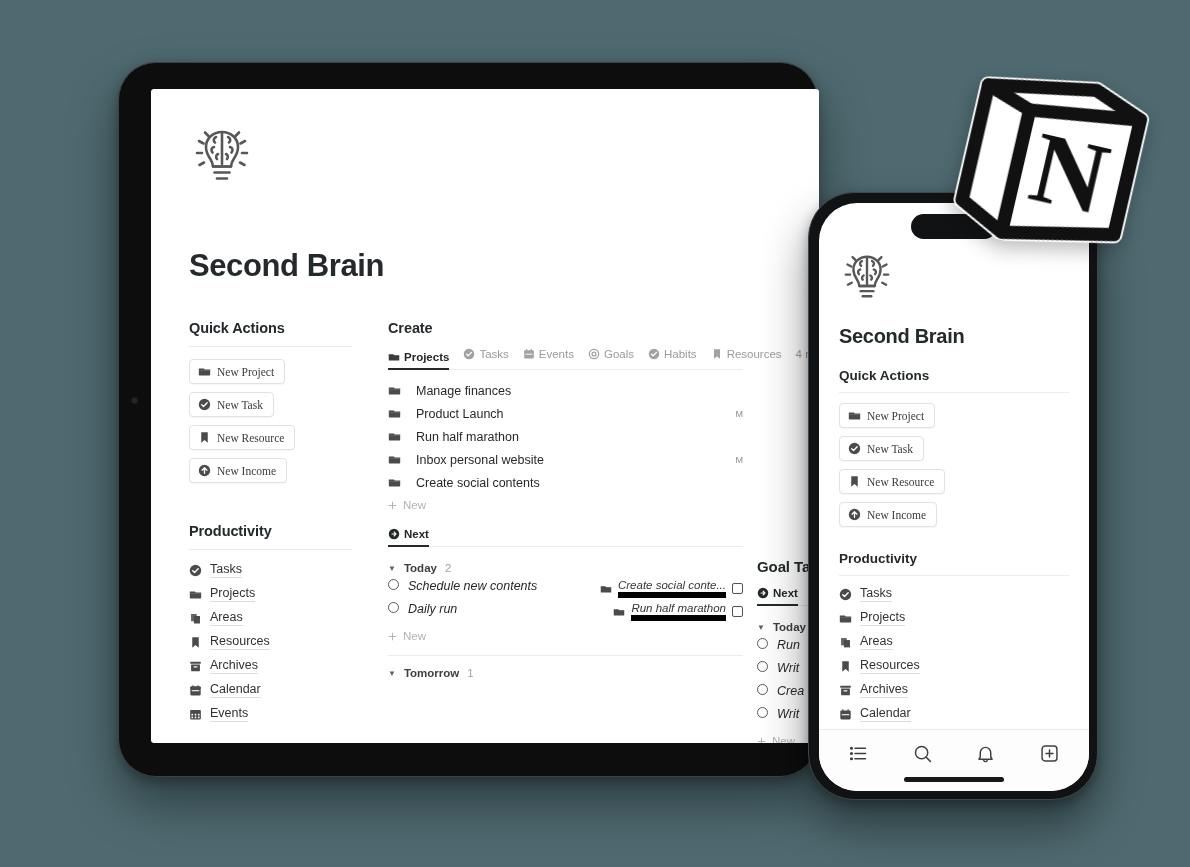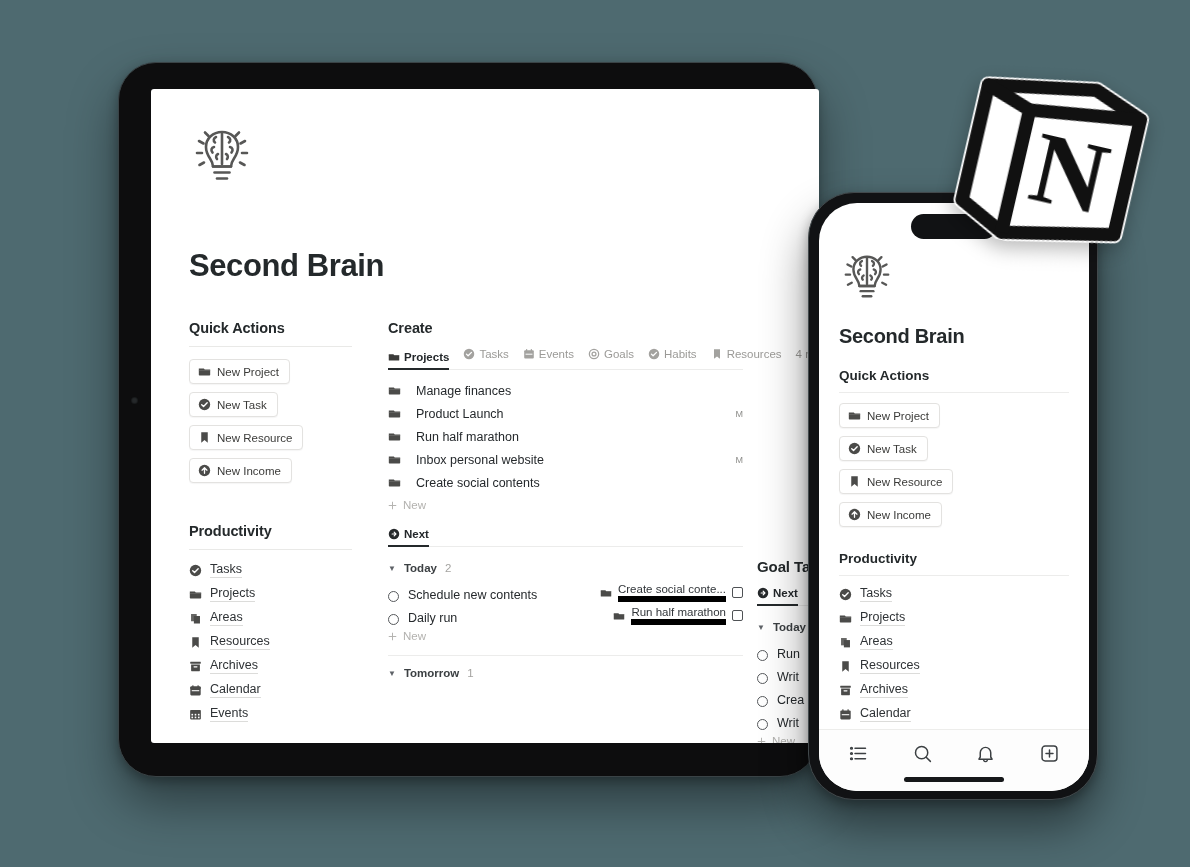--- a/index.html
+++ b/index.html
@@ -64,21 +64,21 @@
   .qa-btn {
     display: inline-flex; align-items: center; gap: 6px;
     border: 1px solid #e3e2e0; border-radius: 4px;
     background: #fff;
     padding: 5px 10px 5px 8px;
     font-size: 11.5px; color: #3b3b39;
     margin-bottom: 8px;
     white-space: nowrap;
     box-shadow: 0 1px 1px rgba(15,15,15,.04);
   }
-  .qa-list { display: flex; flex-direction: column; align-items: flex-start; }
+  .qa-list { display: flex; flex-direction: column; align-items: flex-start; font-family: Liberation Serif, serif; }
 
   
   .prod-item {
     display: flex; align-items: center; gap: 8px;
     font-size: 12.5px; color: #2e3235;
     margin-bottom: 8px;
   }
   .prod-item .lbl {
     border-bottom: 1px solid #dcdcda;
     padding-bottom: 1px;
@@ -100,21 +100,21 @@
   }
   .list-rows { margin-top: 9px; }
   .new-row { display: flex; align-items: center; gap: 6px; font-size: 11.5px; color: #b3b2af; height: 22px; }
 
   
   .group-head { display: flex; align-items: center; gap: 8px; font-size: 11.5px;
                 color: #3c4043; font-weight: bold; height: 22px; }
   .group-head .cnt { color: #a4a3a0; font-weight: normal; }
   .caret { font-size: 8px; color: #5f6368; }
 
-  .task-row { display: flex; align-items: flex-end; height: 23px; font-size: 12.5px; color: #25292c; }
+  .task-row { display: flex; align-items: flex-start; height: 23px; font-size: 12.5px; color: #25292c; font-style: italic; }
   .task-row .circ {
     width: 11px; height: 11px; border: 1.4px solid #56595c; border-radius: 50%;
     flex: none; margin-right: 9px;
   }
   .task-row .tname { flex: none; }
   .task-rel {
     margin-left: auto; display: flex; align-items: center; gap: 6px;
     font-size: 11.5px; color: #32363a;
   }
   .task-rel .rname { border-bottom: 6px solid #000000; padding-bottom: 1px; }

